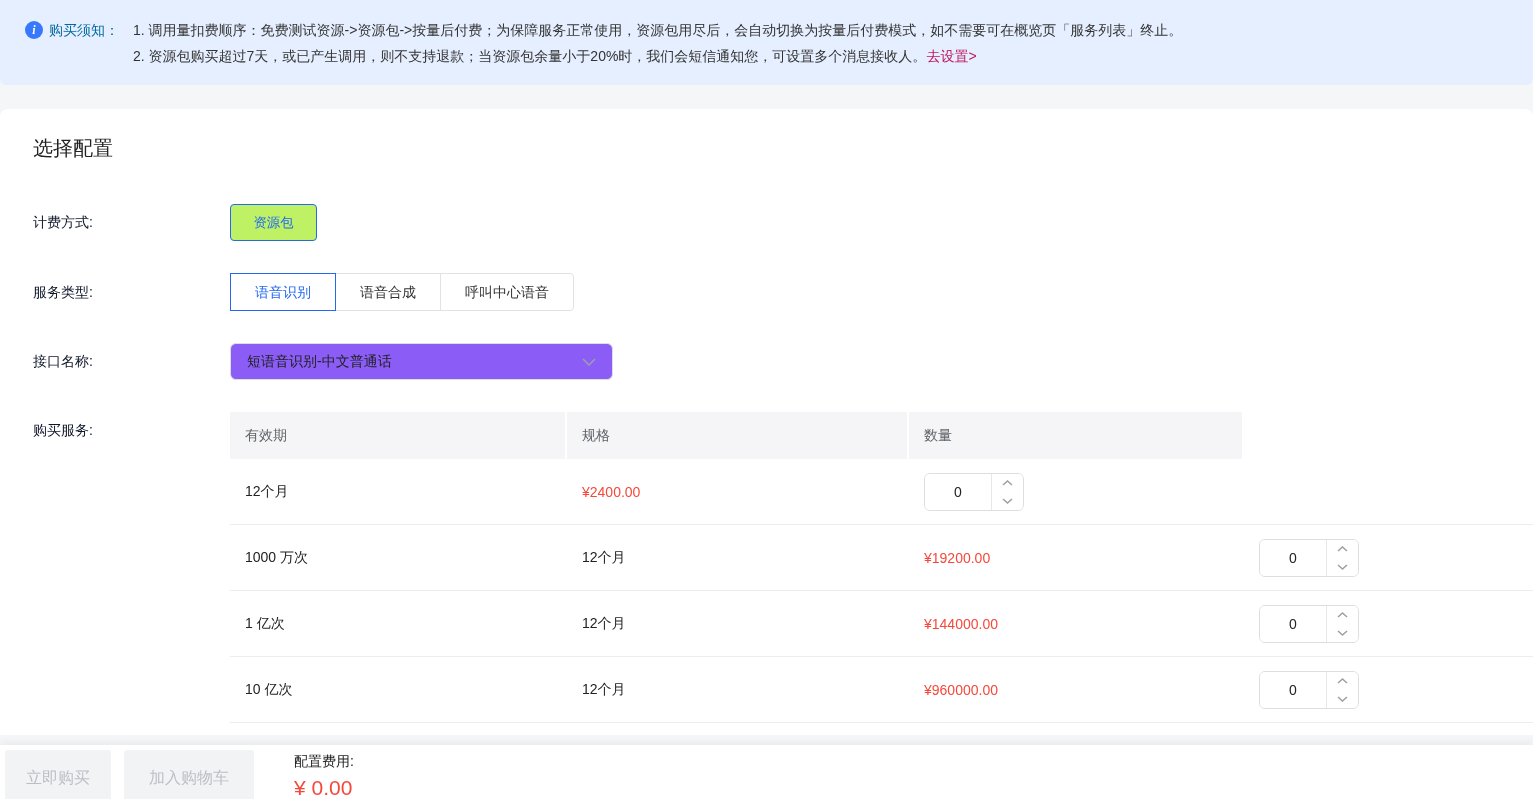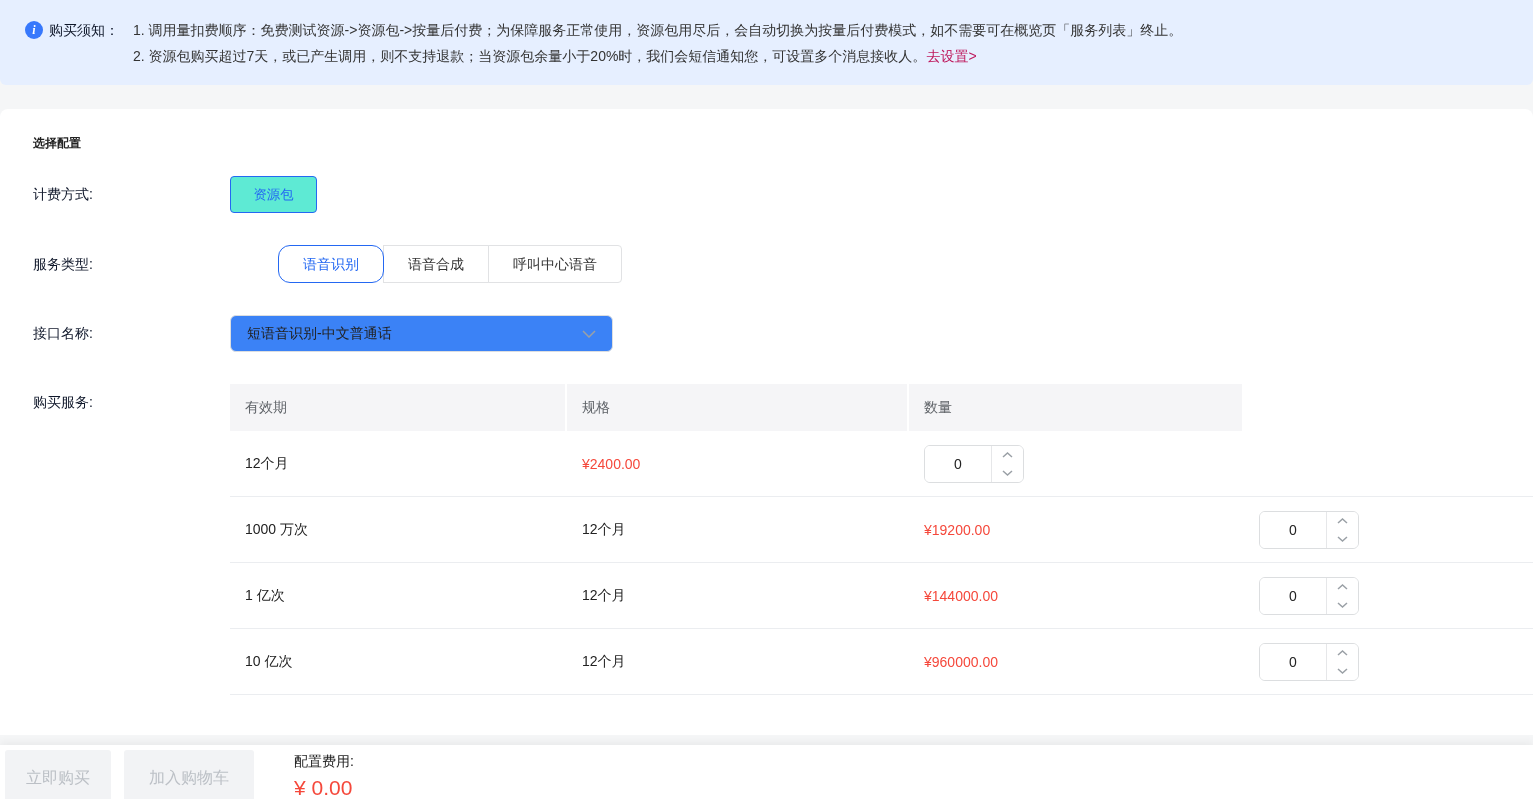--- a/index.html
+++ b/index.html
@@ -5,45 +5,45 @@
   * { margin:0; padding:0; box-sizing:border-box; }
   html,body { width:1533px; height:799px; overflow:hidden; background:#f5f6f7;
     font-family:"Liberation Sans","DejaVu Sans",sans-serif; font-size:14px; color:#222; }
 
   
   .banner { background:#e6efff; height:85px; border-radius:0 0 6px 6px;
     display:flex; align-items:flex-start; padding:17px 30px 0 25px; }
   .info-icon { width:18px; height:18px; border-radius:50%; background:#3778fc; color:#fff;
     font-size:12px; font-weight:bold; font-style:italic; display:flex; align-items:center;
     justify-content:center; flex:0 0 auto; margin-top:4px; font-family:"Liberation Serif",serif; }
-  .banner-label { margin-left:6px; line-height:26px; color:#0f172a; white-space:nowrap; }
+  .banner-label { margin-left:6px; line-height:26px; color:#0369a1; white-space:nowrap; }
   .banner-lines { margin-left:14px; line-height:26px; color:#333; }
   .banner a { color:#be185d; text-decoration:none; }
 
   
   .card { background:#fff; margin-top:24px; height:626px; border-radius:8px 8px 0 0;
     padding:26px 0 0 33px; }
-  .page-title { font-size:12px; font-weight:700; color:#222; margin-bottom:24px; }
+  .page-title { font-size:20px; font-weight:400; color:#222; margin-bottom:42px; }
 
   .form-row { display:flex; align-items:flex-start; margin-bottom:32px; }
   .form-label { width:197px; color:#0f172a; line-height:37px; flex:0 0 auto; }
 
   .pill-btn { display:inline-block; min-width:87px; height:37px; line-height:35px;
-    padding:0 20px; text-align:center; background:#5eead4; border:1px solid #2468f2;
+    padding:0 20px; text-align:center; background:#bef264; border:1px solid #2468f2;
     border-radius:4px; color:#2468f2; cursor:pointer; }
 
   .tab-group { display:flex; }
   .tab { height:38px; line-height:36px; padding:0 24px; border:1px solid #e1e2e4;
     background:#fff; color:#333; cursor:pointer; margin-left:-1px; position:relative; }
   .tab:first-child { margin-left:0; border-radius:4px 0 0 4px; }
   .tab:last-child { border-radius:0 4px 4px 0; }
-  .tab.selected { border-color:#2468f2; color:#2468f2; z-index:1; border-radius:12px;margin-left:48px; }
+  .tab.selected { border-color:#2468f2; color:#2468f2; z-index:1; border-radius:0; }
 
   .select-box { width:383px; height:37px; border:1px solid #dcdee0; border-radius:6px;
-    background:#3b82f6; display:flex; align-items:center; padding:0 16px; cursor:pointer; }
+    background:#8b5cf6; display:flex; align-items:center; padding:0 16px; cursor:pointer; }
   .select-box .select-value { flex:1; color:#222; }
   .chevron { stroke:#9aa0a6; stroke-width:1.5; fill:none; }
 
   
   .svc-table { flex:1; }
   .t-row { display:grid; grid-template-columns:335px 340px 333px 1fr; column-gap:2px; }
   .t-head .t-cell { background:#f5f5f7; height:47px; color:#5f6368; }
   .t-cell { display:flex; align-items:center; padding-left:15px; }
   .t-body .t-row { border-bottom:1px solid #ebedf0; height:66px; }
   .t-body .t-row:first-child { border-top:none; }

